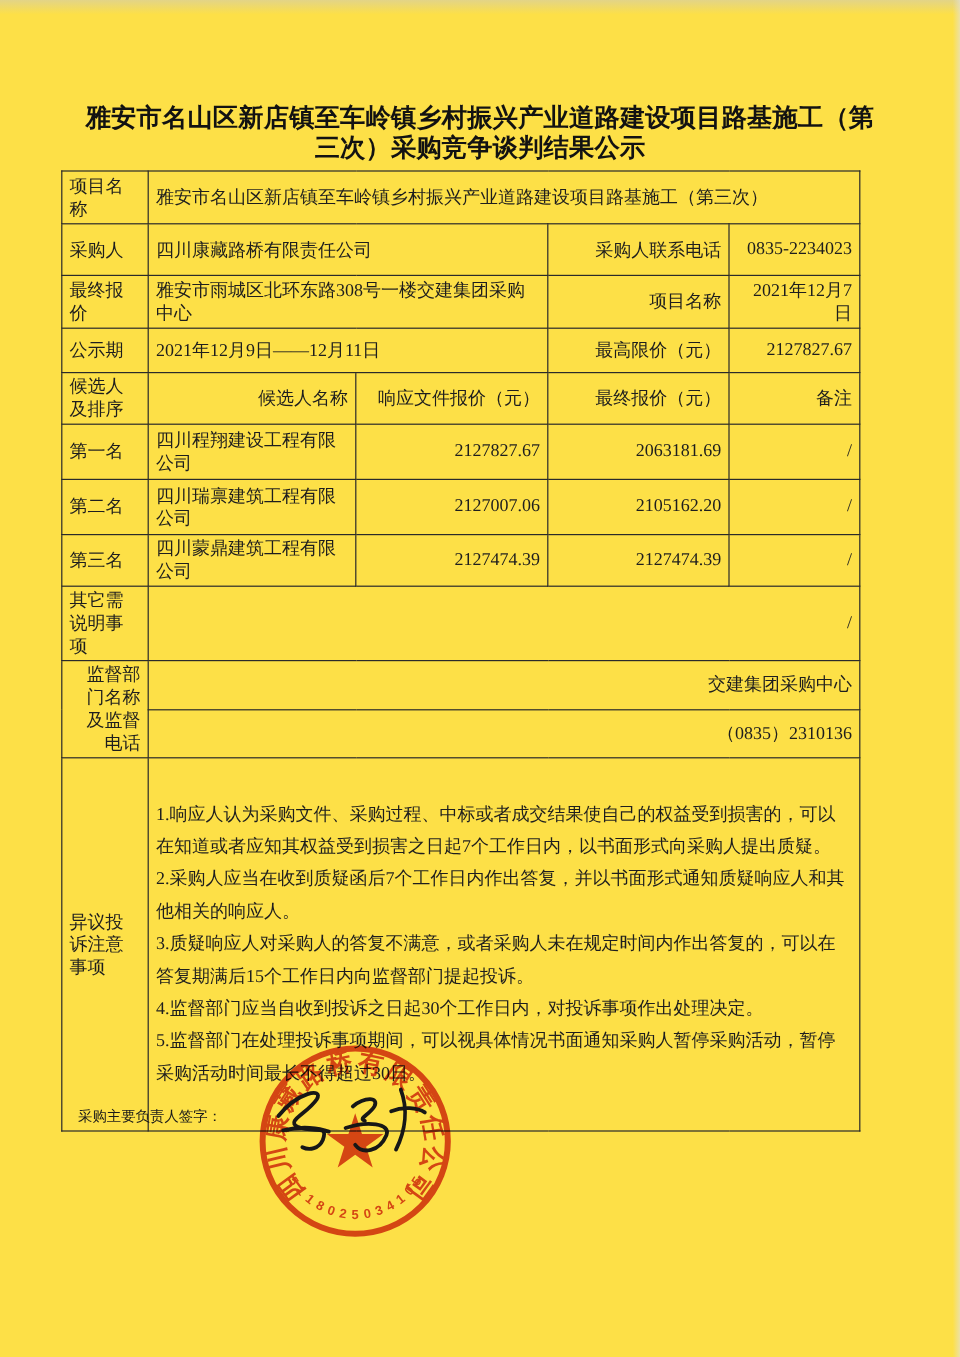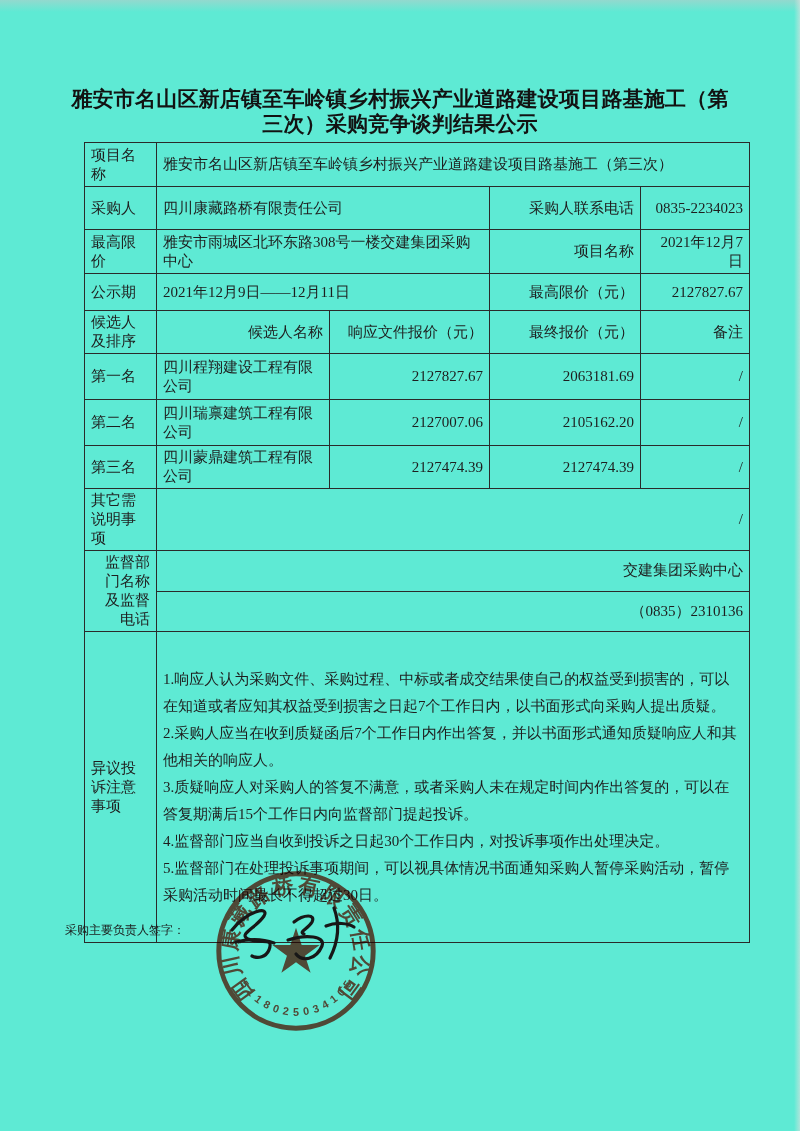--- a/index.html
+++ b/index.html
@@ -1,37 +1,37 @@
 <!DOCTYPE html>
 <html><head>
 <meta charset="utf-8">
 <style>
   * { margin:0; padding:0; box-sizing:border-box; }
   html,body { background:#ffffff; }
   .page {
     position:relative; width:800px; height:1131px; overflow:hidden;
-    background:#5eead4; color:#1e1e1e;
+    background:#fde047; color:#1e1e1e;
     font-family:"Liberation Serif","DejaVu Serif",serif;
   }
   .edge-top {
     position:absolute; top:0; left:0; width:100%; height:12px;
     background:linear-gradient(#c8c8c8, rgba(255,255,255,0)); opacity:.5;
   }
   .edge-right {
     position:absolute; top:0; right:0; width:6px; height:100%;
     background:linear-gradient(to left,#e2e2e0, rgba(255,255,255,0)); opacity:.6;
   }
   .title {
     margin:86px 63px 6px 63px; width:674px;
     font-family:"Liberation Sans","DejaVu Sans",sans-serif;
     font-weight:700; font-size:21px; line-height:25px;
     text-align:center; color:#121212; letter-spacing:0.2px;
   }
   table.doc {
-    margin-left:84px; width:665px;
+    margin-left:51px; width:665px;
     border-collapse:collapse; table-layout:fixed;padding-left:37px;
   }
   table.doc td {
     border:1.6px solid #2a2a2a; font-size:15px;
     padding:2px 6px; vertical-align:middle; word-break:break-all;
   }
   td.lbl { padding:2px 4px; }
   td.ctr { text-align:right; }
   td.notice { padding:4px 9px; font-size:14.6px; }
   td.notice div { line-height:27px; }
@@ -69,21 +69,21 @@
       <td class="lbl">项目名称</td>
       <td colspan="4">雅安市名山区新店镇至车岭镇乡村振兴产业道路建设项目路基施工（第三次）</td>
     </tr>
     <tr style="height:43px">
       <td class="lbl">采购人</td>
       <td colspan="2">四川康藏路桥有限责任公司</td>
       <td class="ctr">采购人联系电话</td>
       <td class="ctr">0835-2234023</td>
     </tr>
     <tr style="height:44px">
-      <td class="lbl">最高限价</td>
+      <td class="lbl">最终报价</td>
       <td colspan="2">雅安市雨城区北环东路308号一楼交建集团采购中心</td>
       <td class="ctr">项目名称</td>
       <td class="ctr">2021年12月7日</td>
     </tr>
     <tr style="height:37px">
       <td class="lbl">公示期</td>
       <td colspan="2">2021年12月9日——12月11日</td>
       <td class="ctr">最高限价（元）</td>
       <td class="ctr">2127827.67</td>
     </tr>

